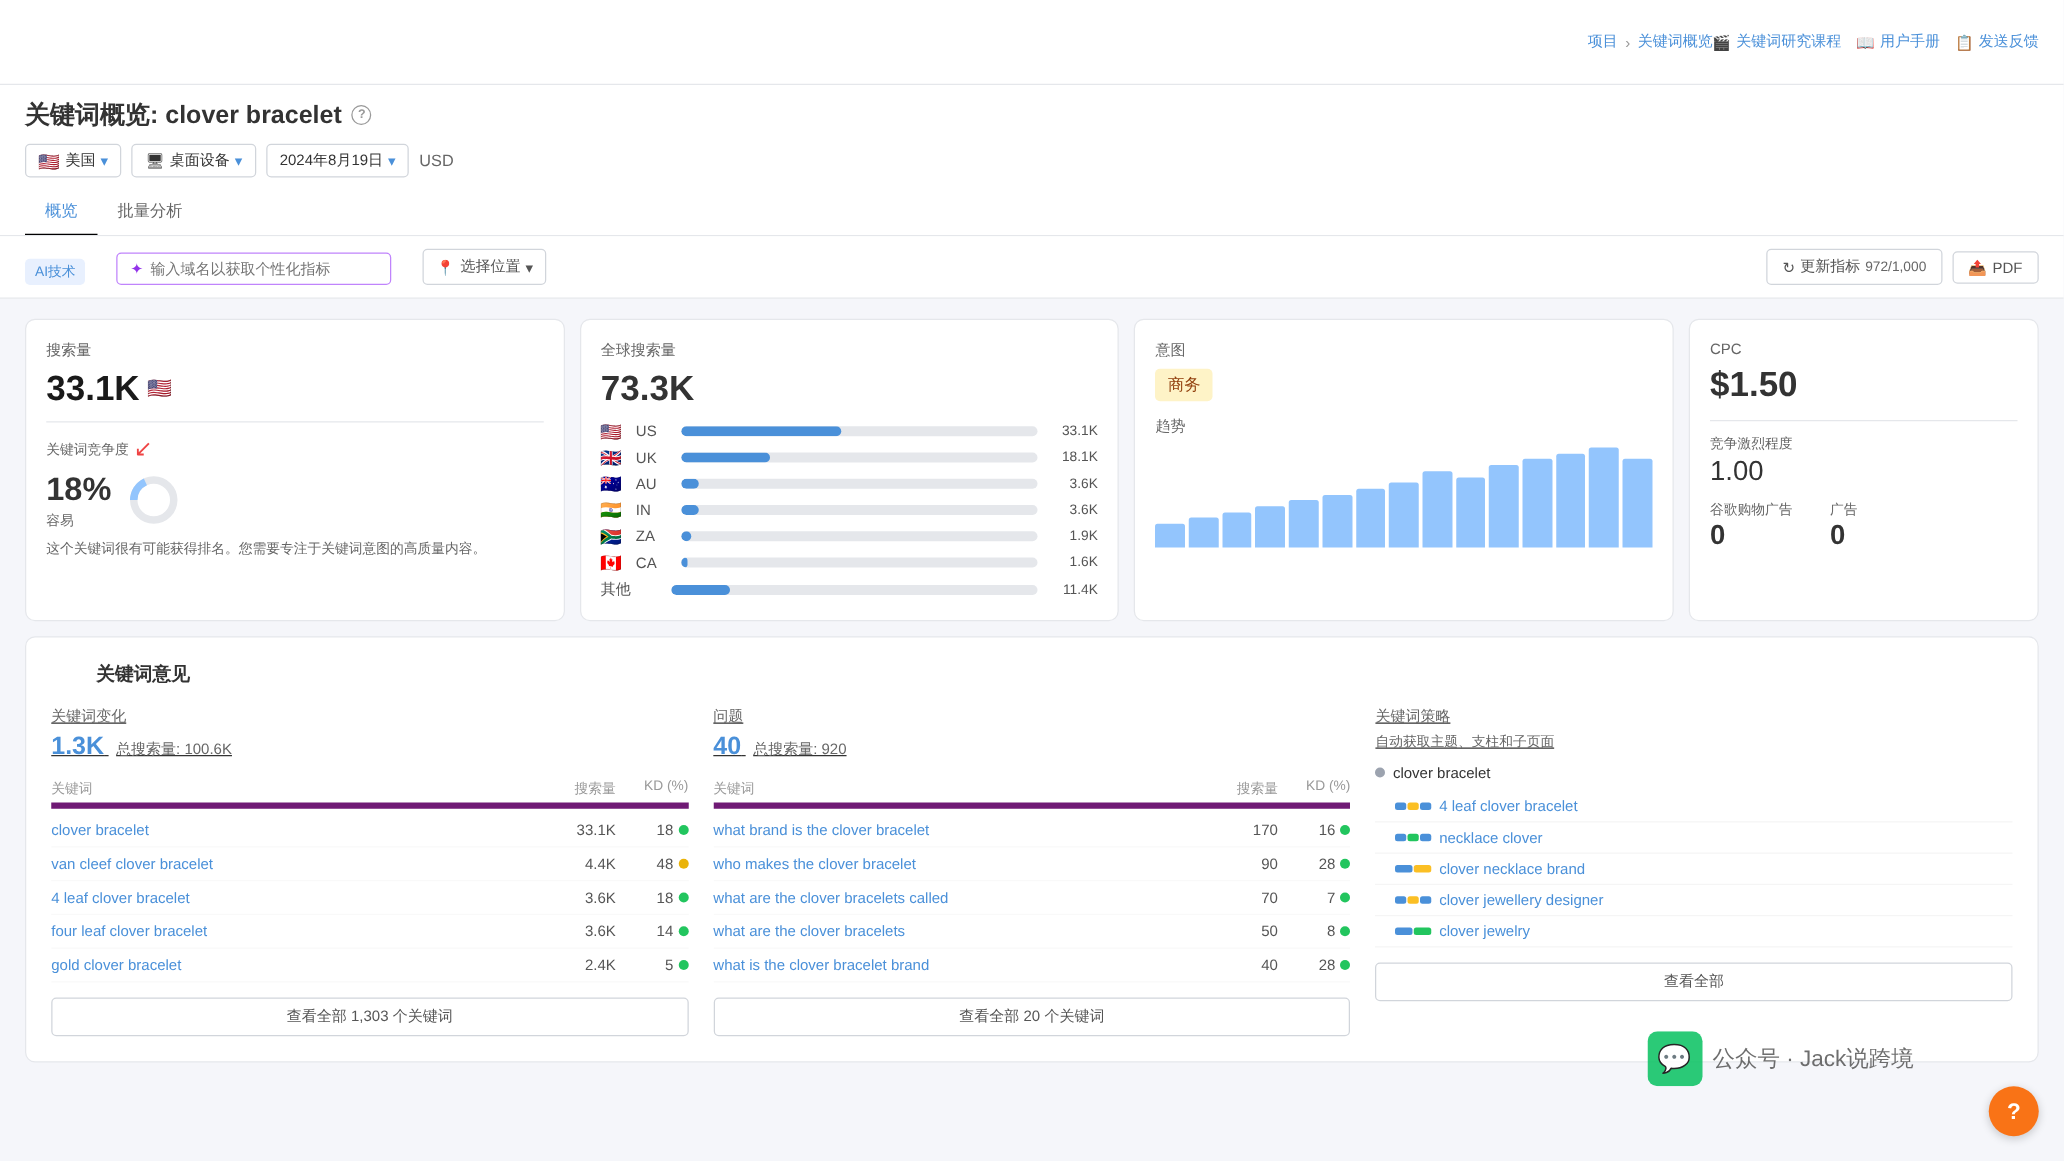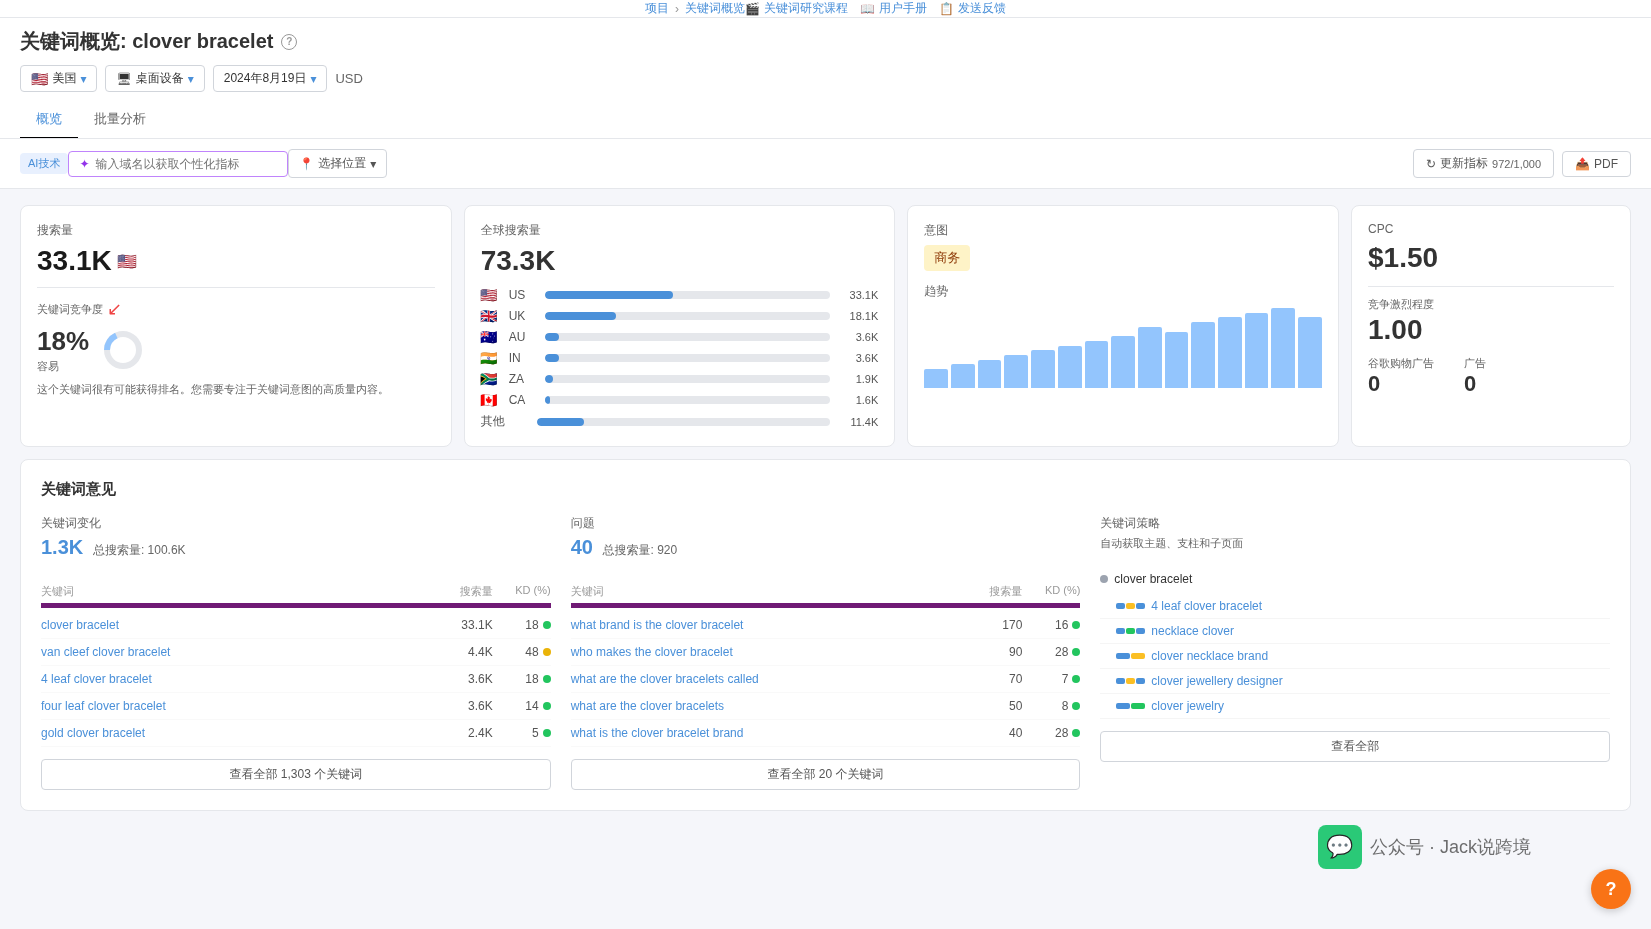--- a/index.html
+++ b/index.html
@@ -1,38 +1,38 @@
 <!DOCTYPE html>
 <html><head>
   <meta charset="utf-8">
   <style>
     * { box-sizing: border-box; margin: 0; padding: 0; }
     body { font-family: -apple-system, BlinkMacSystemFont, 'Segoe UI', sans-serif; font-size: 13px; background: #f5f6fa; color: #333; }
     
-    .top-bar { background: #fff; padding: 0 20px; border-bottom: 1px solid #e5e7eb; display: flex; align-items: center; justify-content: center; }
+    .top-bar { background: #fff; padding: 25px 20px; border-bottom: 1px solid #e5e7eb; display: flex; align-items: center; justify-content: flex-end; }
     .breadcrumb { display: flex; align-items: center; gap: 6px; color: #666; font-size: 12px; }
     .breadcrumb span { color: #4a90d9; cursor: pointer; }
     .breadcrumb .sep { color: #999; }
     .top-actions { display: flex; gap: 12px; align-items: center; }
     .top-action-btn { display: flex; align-items: center; gap: 4px; color: #4a90d9; font-size: 12px; cursor: pointer; }
 
     .header { background: #fff; padding: 10px 20px 0; border-bottom: 1px solid #e5e7eb; }
     .page-title { font-size: 20px; font-weight: 600; display: flex; align-items: center; gap: 8px; margin-bottom: 10px; }
     .page-title .info-icon { width: 16px; height: 16px; border-radius: 50%; border: 1px solid #999; display: inline-flex; align-items: center; justify-content: center; font-size: 10px; color: #999; cursor: pointer; }
     .filters { display: flex; align-items: center; gap: 8px; margin-bottom: 0; }
     .filter-btn { display: flex; align-items: center; gap: 4px; border: 1px solid #d1d5db; border-radius: 4px; padding: 4px 10px; font-size: 12px; cursor: pointer; background: #fff; color: #333; }
     .filter-btn .flag { font-size: 14px; }
     .filter-btn .chevron { color: #4a90d9; }
     .usd-label { font-size: 13px; color: #666; }
     .tabs { display: flex; gap: 0; margin-top: 10px; }
     .tab { padding: 8px 16px; font-size: 13px; cursor: pointer; border-bottom: 2px solid transparent; color: #666; }
     .tab.active { border-bottom: 1px solid #000000; color: #4a90d9; font-weight: 500; }
 
     .toolbar { background: #fff; padding: 10px 20px; border-bottom: 1px solid #e5e7eb; display: flex; align-items: center; justify-content: space-between; }
-    .toolbar-left { display: flex; align-items: center; gap: 0; }
+    .toolbar-left { display: flex; align-items: flex-end; gap: 25px; }
     .ai-badge { background: #e8f0fe; color: #4a90d9; border-radius: 4px; padding: 3px 8px; font-size: 11px; font-weight: 500; }
     .domain-input { border: 1px solid #c084fc; border-radius: 4px; padding: 5px 10px; font-size: 12px; width: 220px; display: flex; align-items: center; gap: 6px; color: #9333ea; }
     .domain-input .sparkle { color: #9333ea; }
     .location-btn { display: flex; align-items: center; gap: 4px; border: 1px solid #d1d5db; border-radius: 4px; padding: 5px 10px; font-size: 12px; cursor: pointer; background: #fff; color: #555; }
     .toolbar-right { display: flex; gap: 8px; align-items: center; }
     .refresh-btn { display: flex; align-items: center; gap: 4px; border: 1px solid #d1d5db; border-radius: 4px; padding: 5px 12px; font-size: 12px; cursor: pointer; background: #fff; color: #555; }
     .quota { font-size: 11px; color: #666; }
     .pdf-btn { display: flex; align-items: center; gap: 4px; border: 1px solid #d1d5db; border-radius: 4px; padding: 5px 12px; font-size: 12px; cursor: pointer; background: #fff; color: #555; }
 
     .main { padding: 16px 20px; }
@@ -71,32 +71,32 @@
     
     .intent-badge { background: #fef3c7; color: #92400e; border-radius: 4px; padding: 4px 10px; font-size: 13px; font-weight: 500; display: inline-block; }
     .trend-label { font-size: 12px; color: #666; margin: 12px 0 8px; }
     .trend-bars { display: flex; align-items: flex-end; gap: 3px; height: 80px; }
     .trend-bar { flex: 1; background: #93c5fd; border-radius: 2px 2px 0 0; min-width: 6px; }
 
     
     .cpc-value { font-size: 28px; font-weight: 700; margin-bottom: 12px; }
     .cpc-section { margin-bottom: 10px; }
     .cpc-section-label { font-size: 11px; color: #666; margin-bottom: 2px; }
-    .cpc-section-value { font-size: 28px; font-weight: 700; }
+    .cpc-section-value { font-size: 22px; font-weight: 400; }
     .cpc-ads-row { display: flex; gap: 30px; margin-top: 10px; }
     .cpc-ads-item .ads-label { font-size: 11px; color: #666; }
     .cpc-ads-item .ads-value { font-size: 22px; font-weight: 700; }
 
     
     .keywords-section { background: #fff; border-radius: 8px; border: 1px solid #e5e7eb; padding: 20px; }
-    .section-title { font-size: 15px; font-weight: 600; margin-bottom: 16px; }
+    .section-title { font-size: 15px; font-weight: 600; margin-bottom: 16px; margin-left: 36px; }
     
     .kw-columns { display: grid; grid-template-columns: 1fr 1fr 1fr; gap: 20px; }
     
-    .kw-col-header { margin-bottom: 21px; }
+    .kw-col-header { margin-bottom: 10px; text-decoration: underline; }
     .kw-col-title { font-size: 12px; color: #666; margin-bottom: 4px; }
     .kw-col-count { font-size: 20px; font-weight: 700; color: #4a90d9; display: inline; }
     .kw-col-meta { font-size: 12px; color: #666; display: inline; margin-left: 6px; }
     .kw-table-header { display: grid; font-size: 11px; color: #999; padding: 4px 0; border-bottom: 5px solid #701a75; margin-bottom: 4px; }
     .kw-table-header.var { grid-template-columns: 1fr 60px 50px; }
     .kw-table-header.prob { grid-template-columns: 1fr 60px 50px; }
     .kw-row { display: grid; padding: 6px 0; border-bottom: 1px solid #f9f9f9; align-items: center; }
     .kw-row.var { grid-template-columns: 1fr 60px 50px; }
     .kw-row.prob { grid-template-columns: 1fr 60px 50px; }
     .kw-link { color: #4a90d9; font-size: 12px; text-decoration: none; cursor: pointer; }

